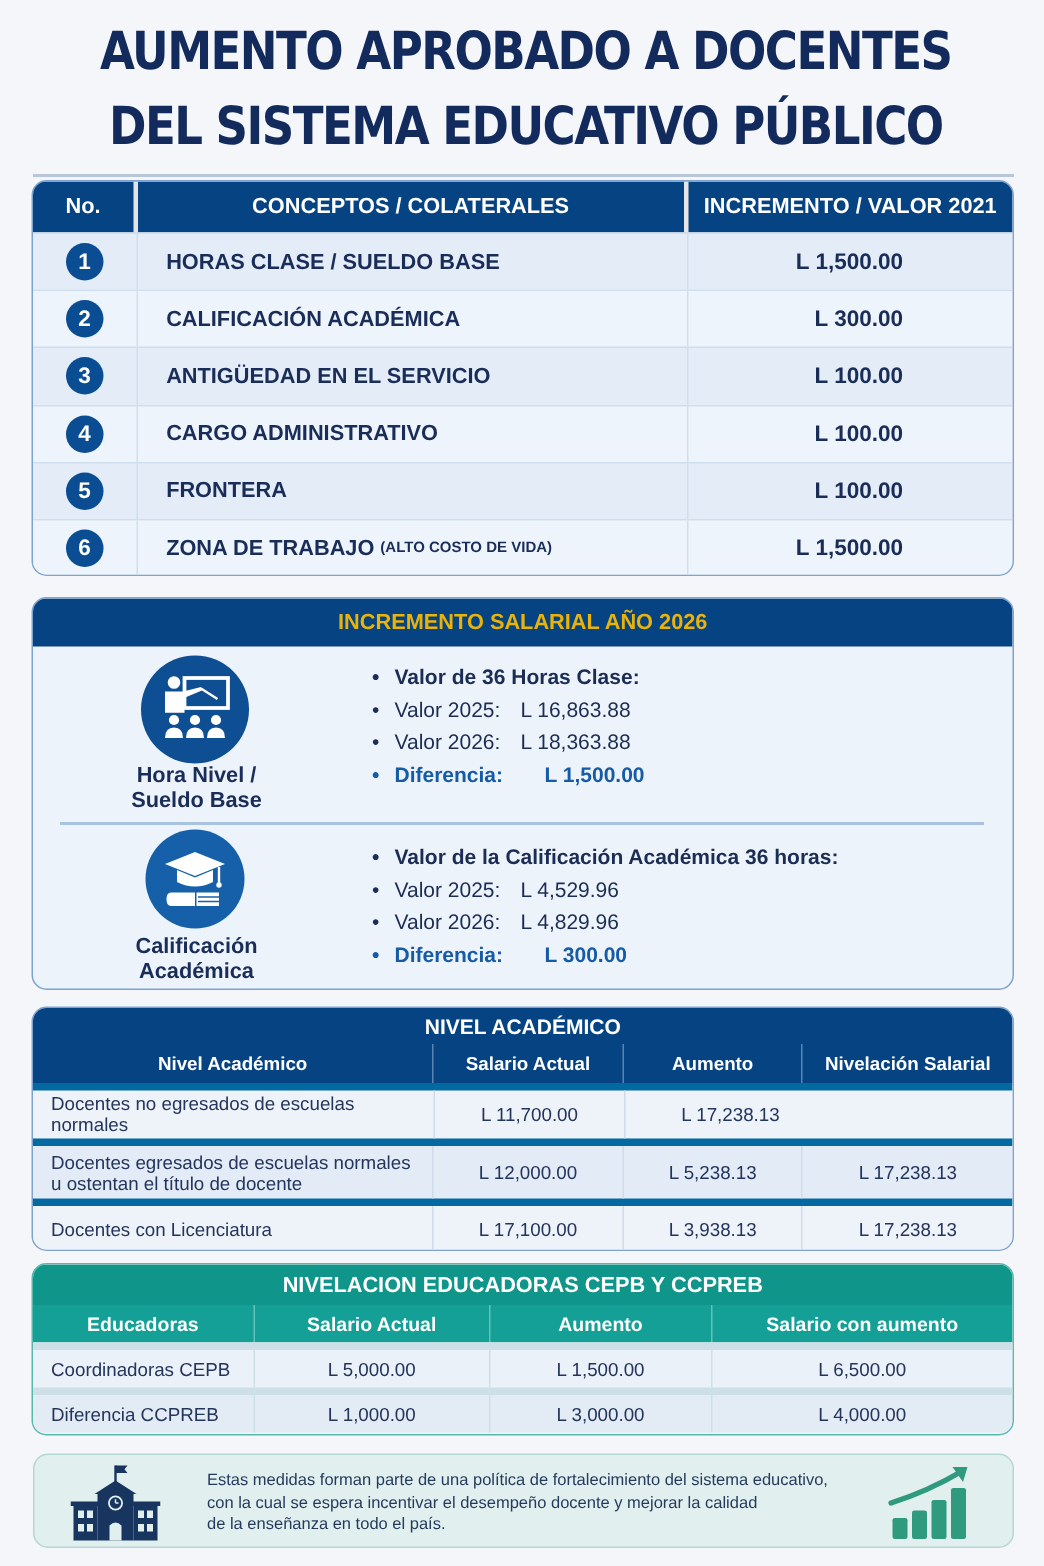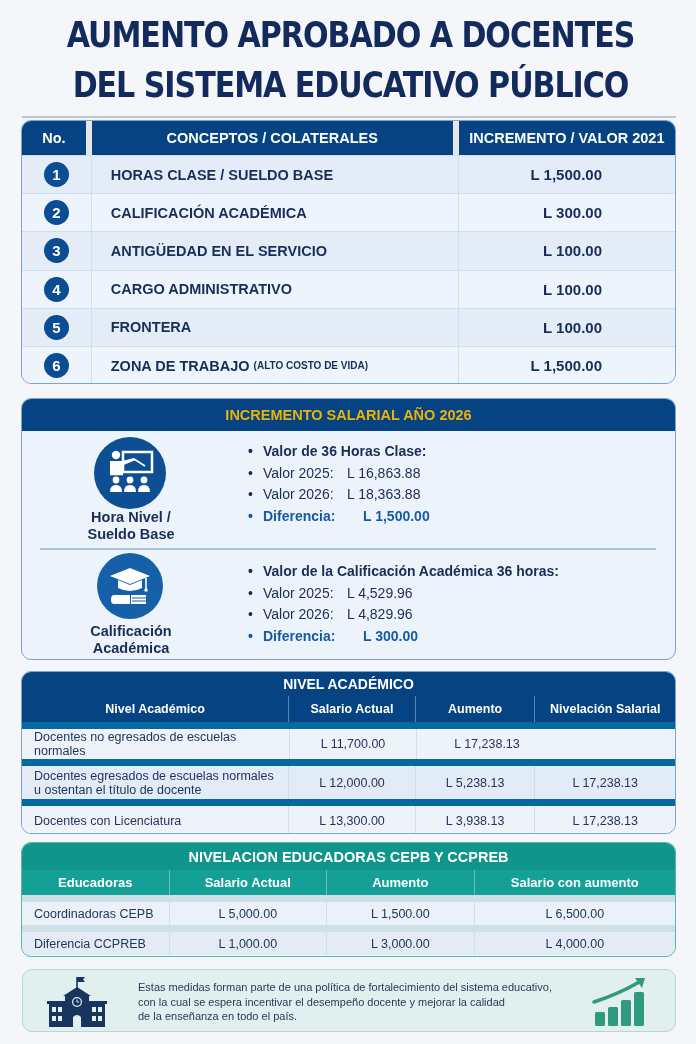--- a/index.html
+++ b/index.html
@@ -14,21 +14,21 @@
   }
   .title-rule { position: absolute; left: 22px; top: 116px; width: 654px; height: 2px; background: #b8c6d8; }
 
   .panel {
     position: absolute; left: 21px; width: 655px; border-radius: 10px;
     border: 1.5px solid #7fa3cf; background: #e9f1fa; overflow: hidden;
   }
   
   #t1 { top: 120px; height: 264px; }
   .t1-head { display: flex; height: 34px; background: #064382; color: #fff; font-weight: bold; font-size: 14.5px; }
-  .t1-head > div { display: flex; align-items: center; justify-content: center; border-right: 6px solid #e5e5e5; }
+  .t1-head > div { display: flex; align-items: center; justify-content: center; border-right: 3px solid #e5e5e5; }
   .t1-head > div:last-child { border-right: none; }
   .c-no { width: 70px; }
   .c-concept { width: 368px; }
   .c-val { width: 217px; }
   .t1-row { display: flex; height: 38.2px; border-top: 1px solid #cfdff0; }
   .t1-row:nth-child(odd) { background: #e3ecf7; }
   .t1-row:nth-child(even) { background: #eef4fb; }
   .t1-row > div { display: flex; align-items: center; border-right: 1px solid #cfdff0; }
   .t1-row > div:last-child { border-right: none; }
   .t1-row .c-no { justify-content: center; }
@@ -64,21 +64,21 @@
   .bullets li.diff { font-weight: bold; color: #155ba6; }
   .bullets .lbl { display: inline-block; width: 84px; }
   .bullets li.diff .lbl { width: 100px; }
 
   
   #niv { top: 671px; height: 163px; background: #ecf2fa; }
   .tbl-title { height: 24px; display: flex; align-items: center; justify-content: center; color: #fff; font-weight: bold; font-size: 14px; }
   .tbl-head { display: flex; height: 26px; color: #fff; font-weight: bold; font-size: 12.5px; }
   .tbl-head > div { display: flex; align-items: center; justify-content: center; border-right: 1px solid rgba(255,255,255,0.35); }
   .tbl-head > div:last-child { border-right: none; }
-  .tbl-row { display: flex; font-size: 12.5px; color: #24355c; border-top: 7px solid #0369a1; }
+  .tbl-row { display: flex; font-size: 12.5px; color: #24355c; border-top: 5px solid #0369a1; }
   .tbl-row > div { display: flex; align-items: center; justify-content: center; border-right: 1px solid #cfdcec; text-align: left; }
   .tbl-row > div:last-child { border-right: none; }
   .tbl-row > div.left { justify-content: flex-start; padding-left: 12px; line-height: 14px; }
   #niv .tbl-title, #niv .tbl-head { background: #064382; }
   #niv .tbl-row { height: 37px; }
   #niv .tbl-row:nth-child(2) { height: 40px; background: #e2ebf6; }
   #niv .tbl-row:nth-child(1), #niv .tbl-row:nth-child(3) { background: #eef3fa; }
   .n1 { width: 268px; } .n2 { width: 127px; } .n3 { width: 120px; } .n4 { width: 140px; }
 
   
@@ -256,21 +256,21 @@
         </span>
       </div>
       <div class="n2">L 12,000.00</div>
       <div class="n3">L 5,238.13</div>
       <div class="n4">L 17,238.13</div>
     </div>
     <div class="tbl-row">
       <div class="n1 left">
           <span>Docentes con Licenciatura</span>
         </div>
-      <div class="n2">L 13,300.00</div>
+      <div class="n2">L 17,100.00</div>
       <div class="n3">L 3,938.13</div>
       <div class="n4">L 17,238.13</div>
     </div>
   </div>
 </div>
 
 <div class="panel" id="edu">
   <div class="tbl-title">NIVELACION EDUCADORAS CEPB Y CCPREB</div>
   <div class="tbl-head">
     <div class="e1">Educadoras</div>

